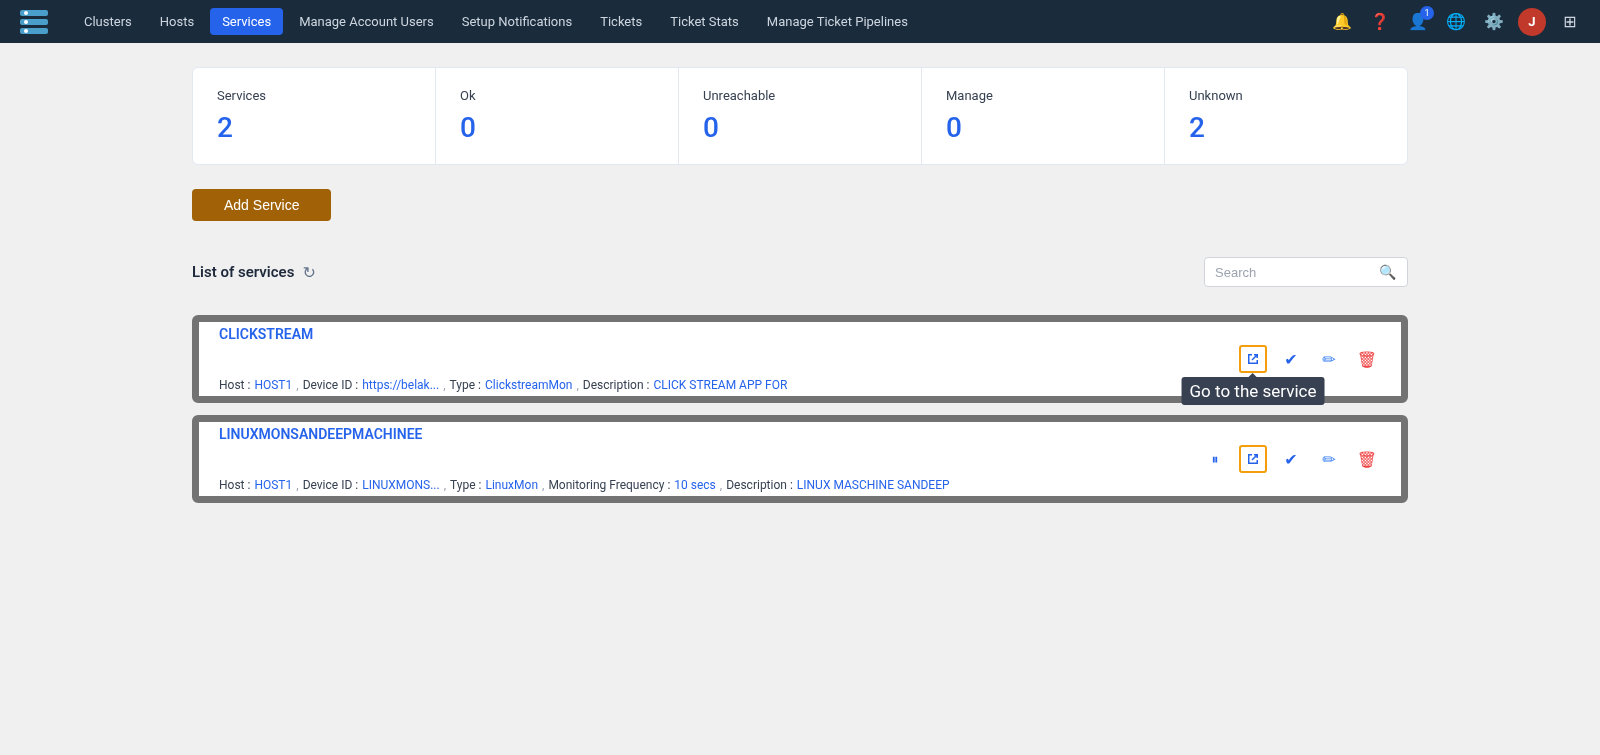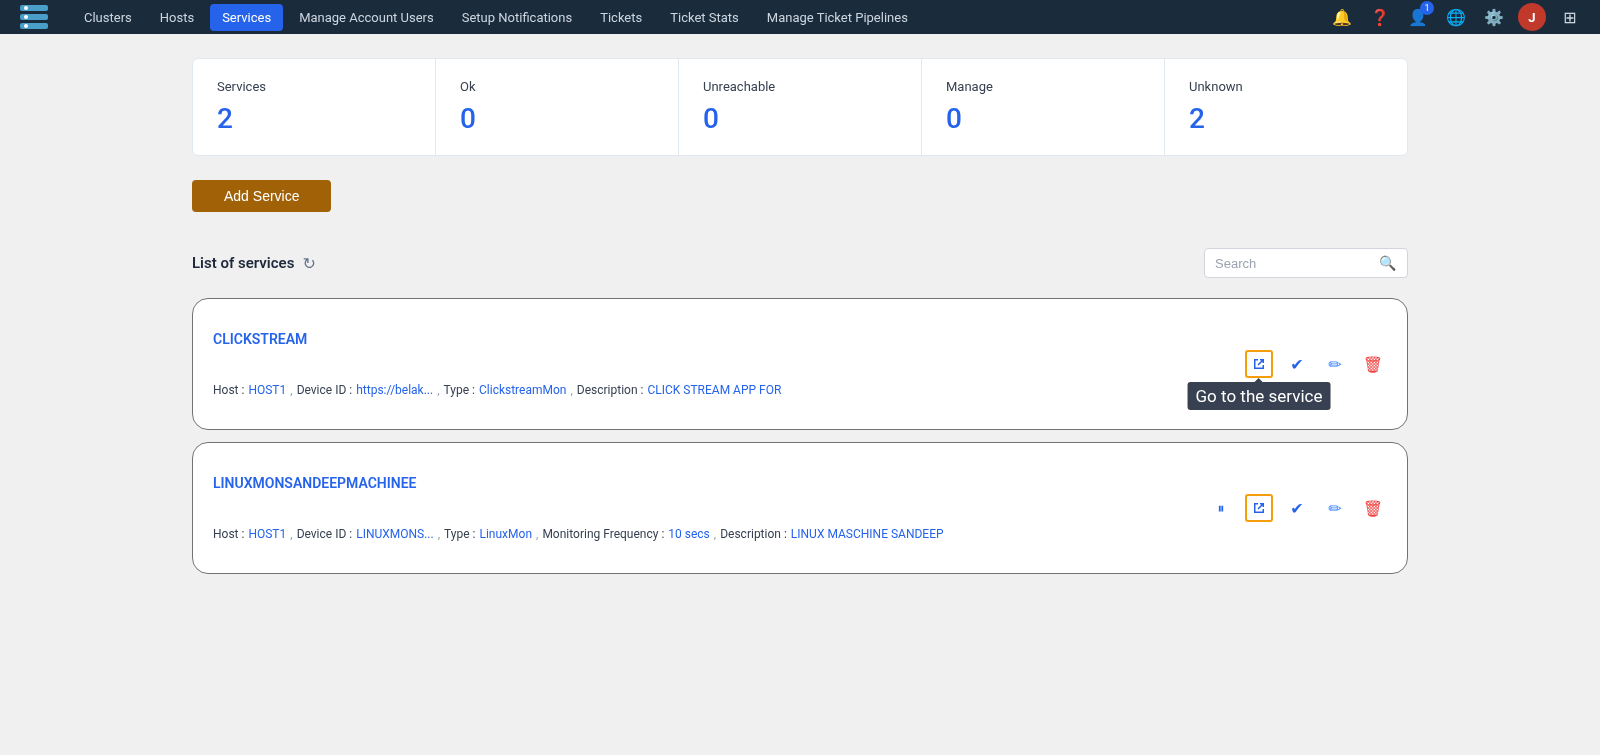--- a/index.html
+++ b/index.html
@@ -1,21 +1,21 @@
 <!DOCTYPE html>
 <html><head>
   <meta charset="utf-8">
   <style>
     * { box-sizing: border-box; margin: 0; padding: 0; }
     body { font-family: -apple-system, BlinkMacSystemFont, 'Segoe UI', Roboto, sans-serif; background: #f0f0f0; min-height: 755px; }
 
     
     .navbar {
       background: #1a2b3c;
-      height: 34px;
+      height: 43px;
       display: flex;
       align-items: center;
       padding: 12px 16px;
       gap: 8px;
       text-align: center;
     }
     .navbar-logo {
       width: 36px;
       height: 36px;
       margin-right: 12px;
@@ -132,21 +132,21 @@
       font-size: 14px;
       cursor: pointer;
       margin-bottom: 36px;
     }
 
     
     .list-header {
       display: flex;
       align-items: center;
       justify-content: space-between;
-      margin-bottom: 20px;
+      margin-bottom: 28px;
     }
     .list-title-area {
       display: flex;
       align-items: center;
       gap: 8px;
     }
     .list-title {
       font-size: 15px;
       font-weight: 600;
       color: #1e293b;
@@ -173,23 +173,23 @@
       color: #374151;
       width: 100%;
       background: transparent;
     }
     .search-box input::placeholder { color: #9ca3af; }
     .search-icon { color: #9ca3af; font-size: 14px; }
 
     
     .service-card {
       background: #fff;
-      border: 1px solid #737373;
-      border-radius: 16px;
-      padding: 32px 20px;
+      border: 7px solid #737373;
+      border-radius: 6px;
+      padding: 4px 20px;
       margin-bottom: 12px;
       display: flex;
       align-items: center;
       justify-content: space-between;
     }
     .service-info { flex: 1; }
     .service-name {
       font-size: 14px;
       font-weight: 600;
       color: #2563eb;

